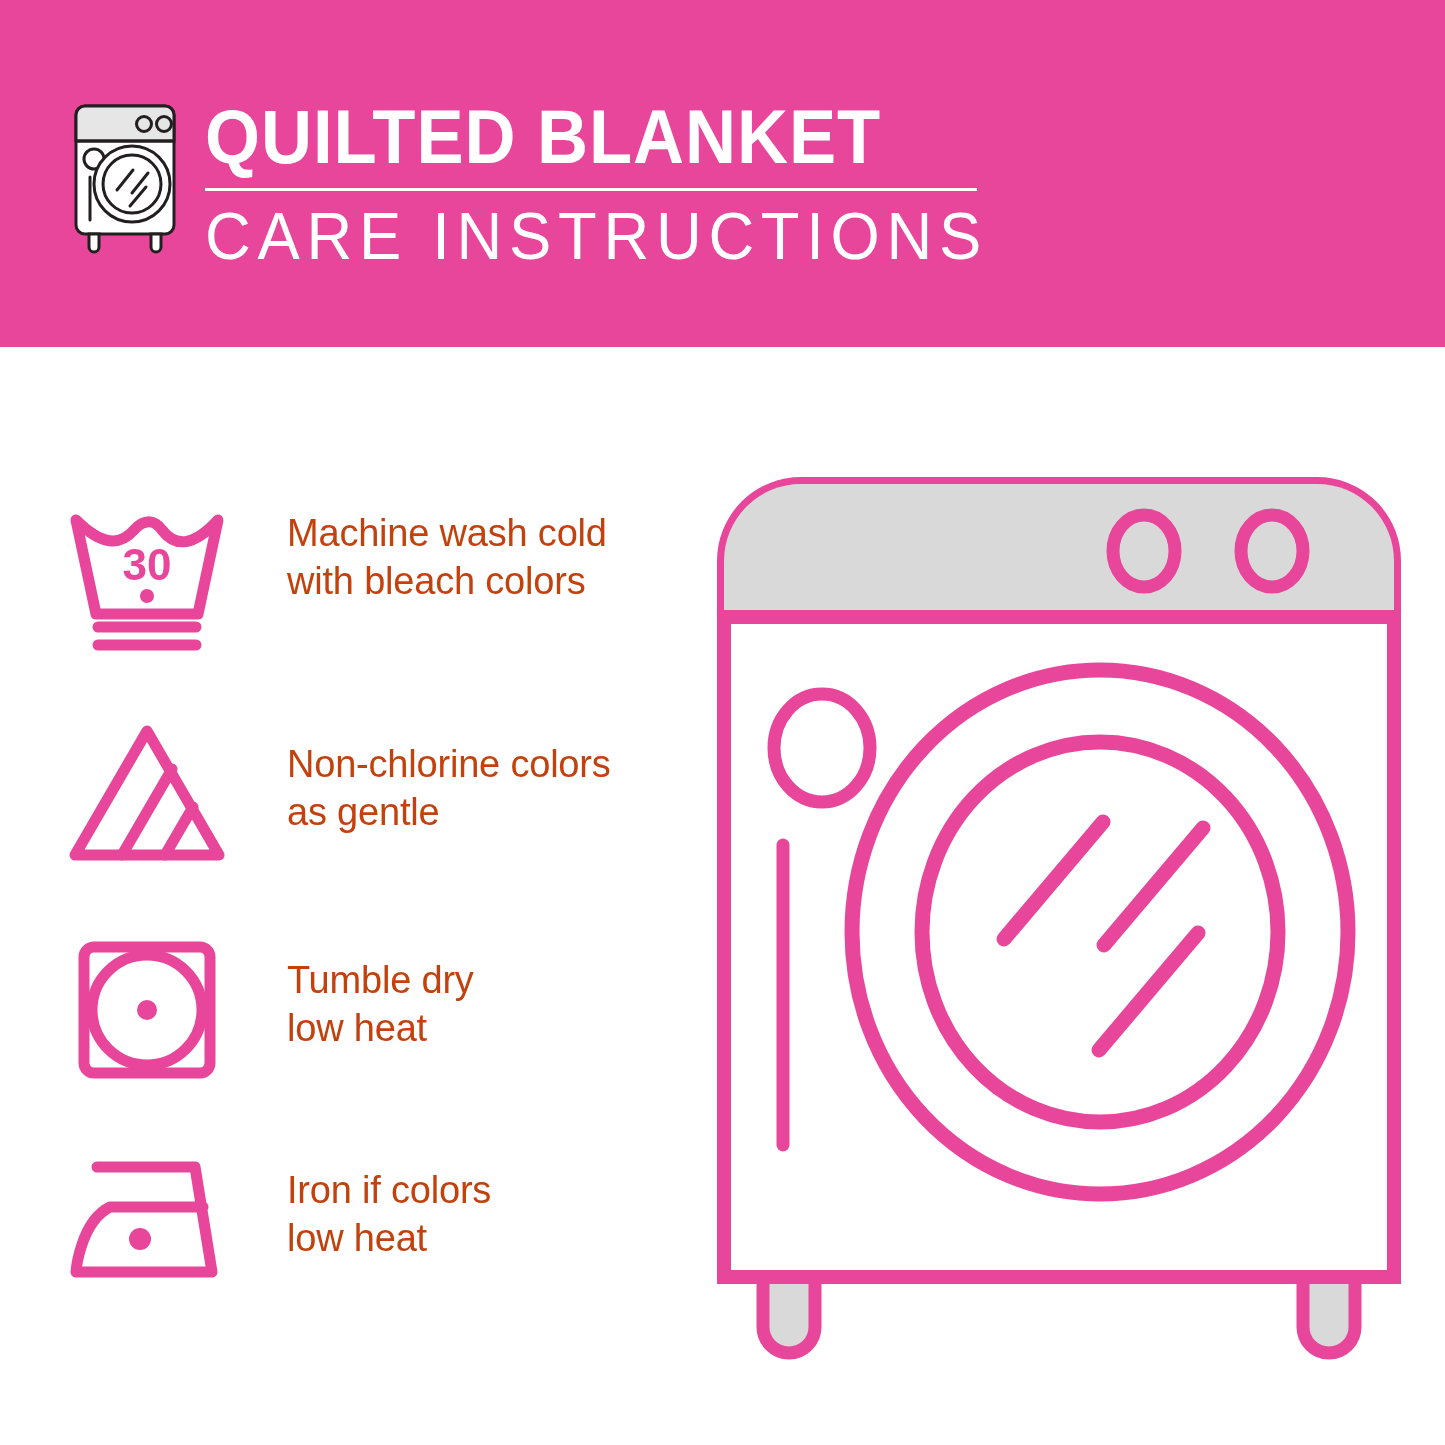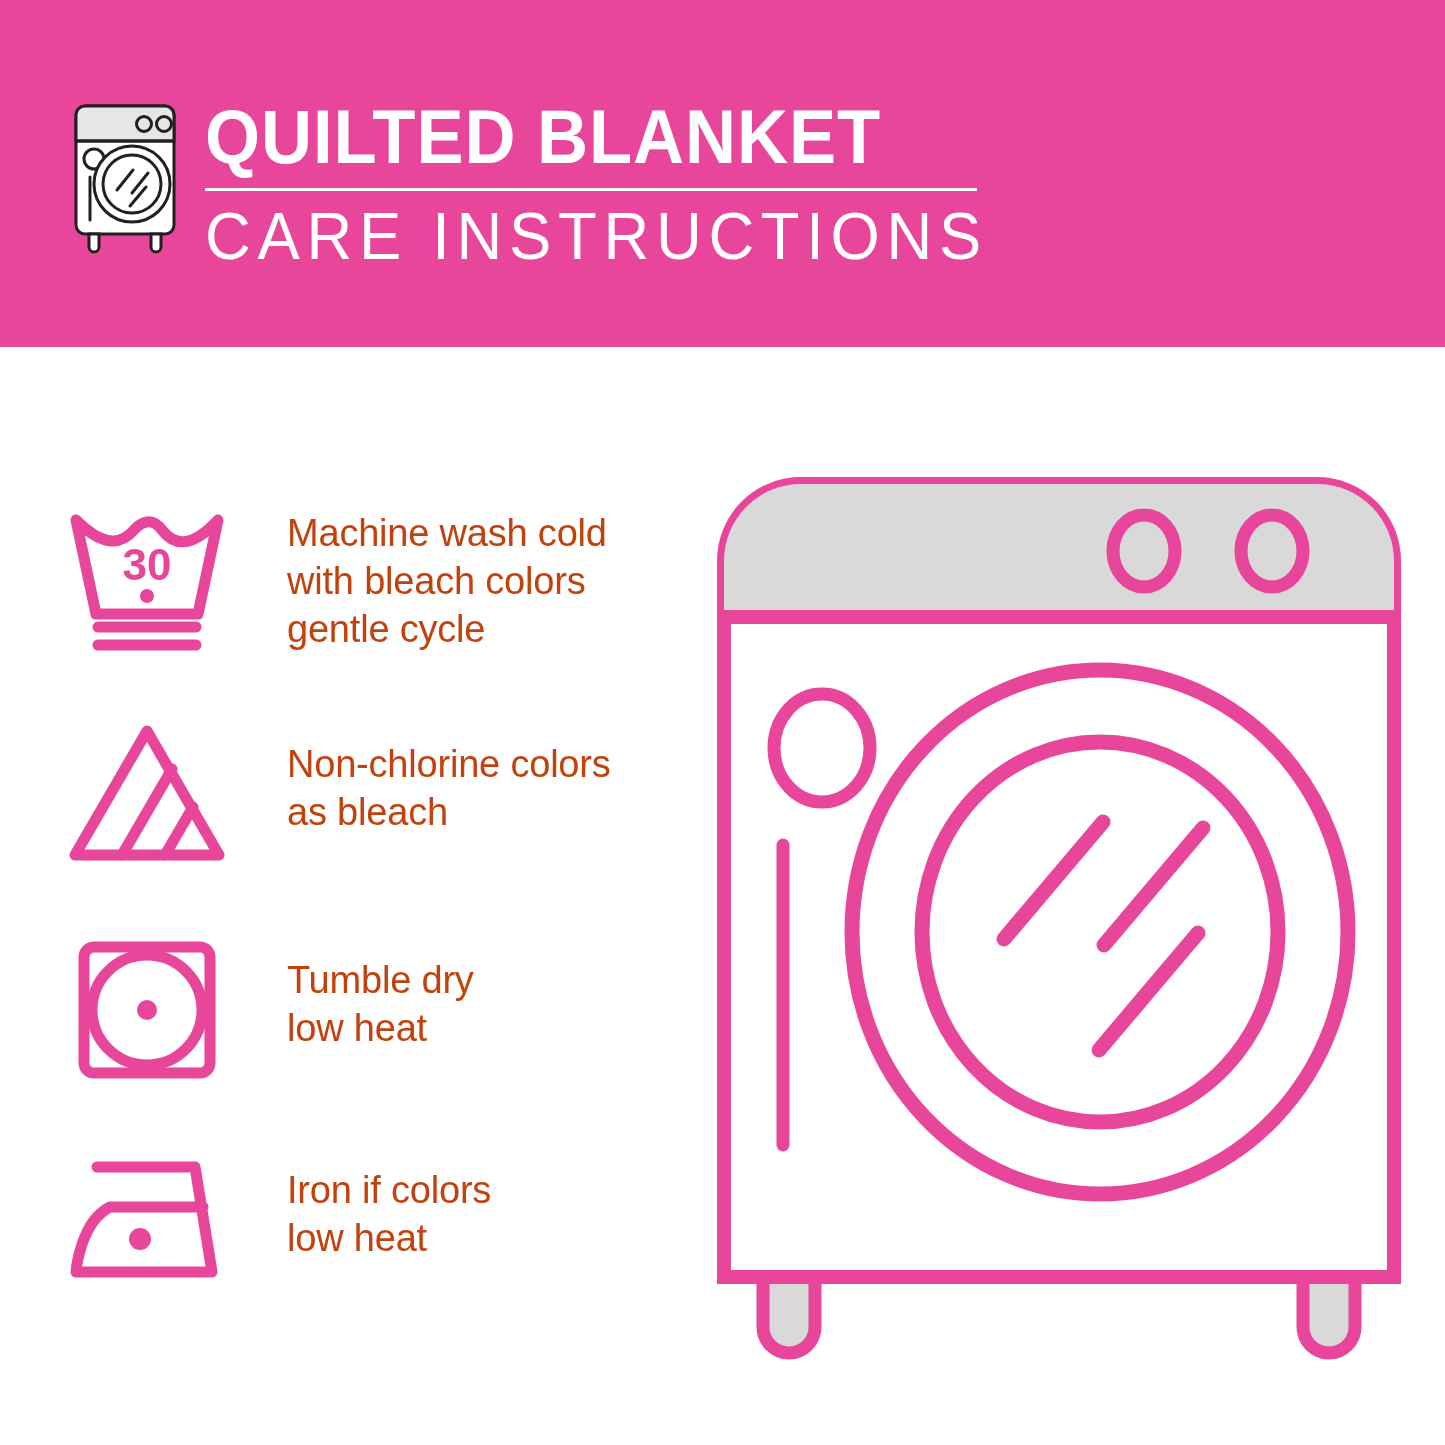--- a/index.html
+++ b/index.html
@@ -156,37 +156,36 @@
         <line x1="36" y1="143" x2="134" y2="143" stroke="#E8469A" stroke-width="11" stroke-linecap="round"></line>
 
         <text x="85" y="78" font-family="Liberation Sans, sans-serif" font-size="44" font-weight="700" fill="#E8469A" text-anchor="middle">30</text>
 
         <circle cx="85" cy="94" r="7" fill="#E8469A"></circle>
       </svg>
     </div>
     <div class="care-text">
       <div>Machine wash cold</div>
       <div>with bleach colors</div>
-      <div>gentle cycle</div>
     </div>
   </div>
 
   <div class="care-row r1">
     <div class="care-symbol">
       <svg viewBox="0 0 170 150" width="170" height="150">
 
         <path d="M85 12 L157 136 L13 136 Z" fill="none" stroke="#E8469A" stroke-width="11" stroke-linejoin="round"></path>
 
         <line x1="60" y1="136" x2="110" y2="50" stroke="#E8469A" stroke-width="11" stroke-linecap="round"></line>
         <line x1="103" y1="136" x2="131" y2="88" stroke="#E8469A" stroke-width="11" stroke-linecap="round"></line>
       </svg>
     </div>
     <div class="care-text">
       <div>Non-chlorine colors</div>
-      <div>as bleach</div>
+      <div>as gentle</div>
     </div>
   </div>
 
   <div class="care-row r2">
     <div class="care-symbol">
       <svg viewBox="0 0 170 150" width="170" height="150">
         <rect x="22" y="12" width="126" height="126" rx="10" ry="10" fill="none" stroke="#E8469A" stroke-width="11"></rect>
         <circle cx="85" cy="75" r="55" fill="none" stroke="#E8469A" stroke-width="11"></circle>
         <circle cx="85" cy="75" r="10" fill="#E8469A"></circle>
       </svg>

